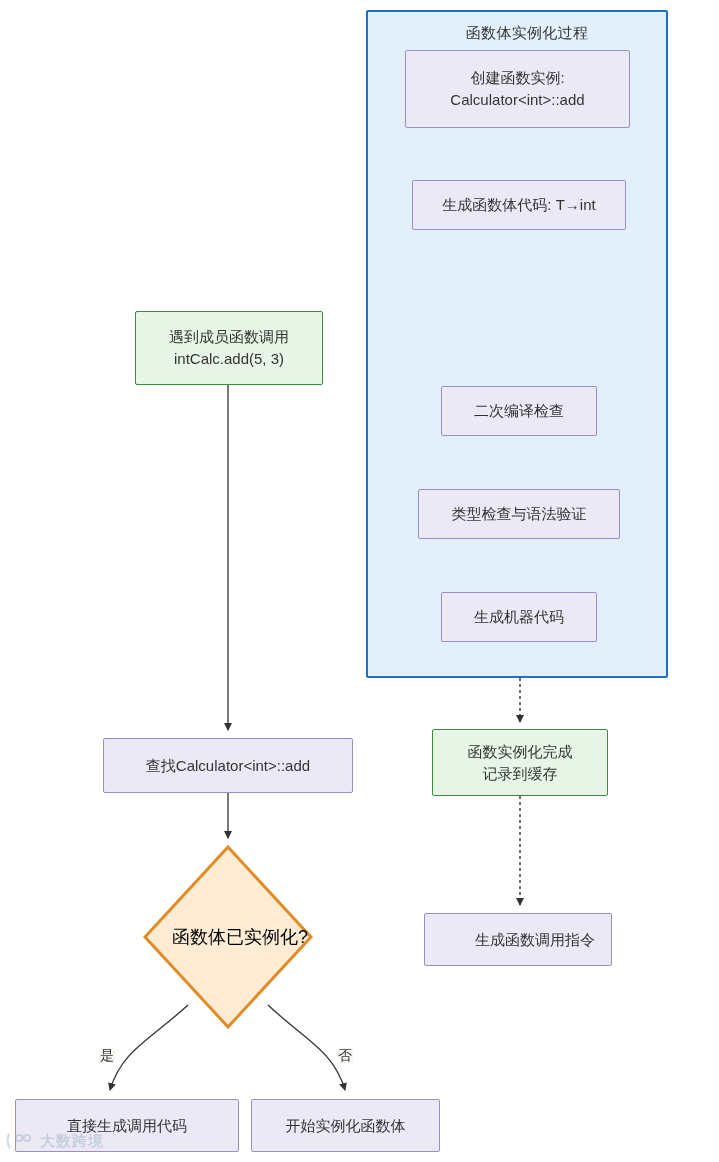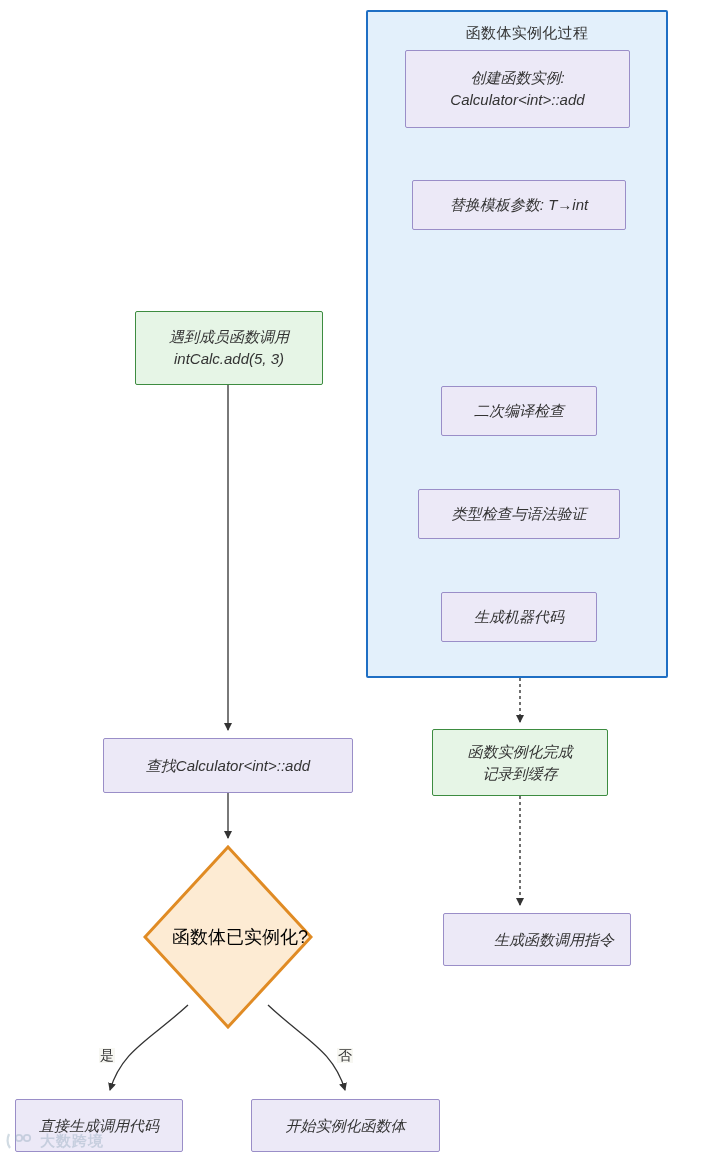--- a/index.html
+++ b/index.html
@@ -54,21 +54,20 @@
     display: flex;
     align-items: center;
     justify-content: center;
     text-align: center;
     font-size: 15px;
     line-height: 1.45;
     color: #333333;
     border-radius: 2px;
     padding: 4px 10px;
     white-space: pre-line;
-    font-style: italic;
   }
   .node.purple {
     background: #ece9f7;
     border: 1.4px solid #9a8ec8;
   }
   .node.green {
     background: #e6f5e6;
     border: 1.6px solid #3d8c40;
   }
 
@@ -154,21 +153,21 @@
     <path d="M520,796 L520,905" stroke="#4d4d4d" stroke-width="1.6" fill="none" stroke-dasharray="3 3" marker-end="url(#arrow)"></path>
   </svg>
 
   <div class="subgraph" style="left:366px; top:10px; width:302px; height:668px;">
     <div class="subgraph-title">函数体实例化过程</div>
   </div>
 
   <div class="node purple" style="left:405px; top:50px; width:225px; height:78px;">创建函数实例:
 Calculator&lt;int&gt;::add</div>
 
-  <div class="node purple" style="left:412px; top:180px; width:214px; height:50px;">替换模板参数: T→int</div>
+  <div class="node purple" style="left:412px; top:180px; width:214px; height:50px;">生成函数体代码: T→int</div>
 
 
   <div class="node purple" style="left:441px; top:386px; width:156px; height:50px;">二次编译检查</div>
 
   <div class="node purple" style="left:418px; top:489px; width:202px; height:50px;">类型检查与语法验证</div>
 
   <div class="node purple" style="left:441px; top:592px; width:156px; height:50px;">生成机器代码</div>
 
   <div class="node green" style="left:135px; top:311px; width:188px; height:74px;">遇到成员函数调用
 intCalc.add(5, 3)</div>
@@ -178,28 +177,28 @@
   <div class="diamond-wrap" style="left:143px; top:845px; width:170px; height:184px;">
     <svg class="diamond-shape" viewBox="0 0 170 184" preserveAspectRatio="none">
       <polygon points="85,2 168,92 85,182 2,92" fill="#fdebd3" stroke="#e08b24" stroke-width="3"></polygon>
     </svg>
     <div class="diamond-label">函数体已实例化?</div>
   </div>
 
   <div class="edge-label" style="left:99px; top:1048px;">是</div>
   <div class="edge-label" style="left:337px; top:1048px;">否</div>
 
-  <div class="node purple" style="left:15px; top:1099px; width:168px; height:53px;">直接生成调用代码</div>
+  <div class="node purple" style="left:15px; top:1099px; width:224px; height:53px;">直接生成调用代码</div>
 
   <div class="node purple" style="left:251px; top:1099px; width:189px; height:53px;">开始实例化函数体</div>
 
   <div class="node green" style="left:432px; top:729px; width:176px; height:67px;">函数实例化完成
 记录到缓存</div>
 
-  <div class="node purple" style="left:443px; top:913px; width:188px; height:53px;padding-left:44px;">生成函数调用指令</div>
+  <div class="node purple" style="left:424px; top:913px; width:188px; height:53px;padding-left:44px;">生成函数调用指令</div>
 
   <div class="watermark">
     <svg class="watermark-mark" width="30" height="20" viewBox="0 0 30 20">
       <path d="M3,3 C1,8 1,13 4,17" stroke="#8fa7ba" stroke-width="2.2" fill="none"></path>
       <circle cx="13" cy="7" r="3.2" stroke="#8fa7ba" stroke-width="1.8" fill="none"></circle>
       <circle cx="21" cy="7" r="3.2" stroke="#8fa7ba" stroke-width="1.8" fill="none"></circle>
     </svg>
     <span class="watermark-text">大数跨境</span>
   </div>
 

